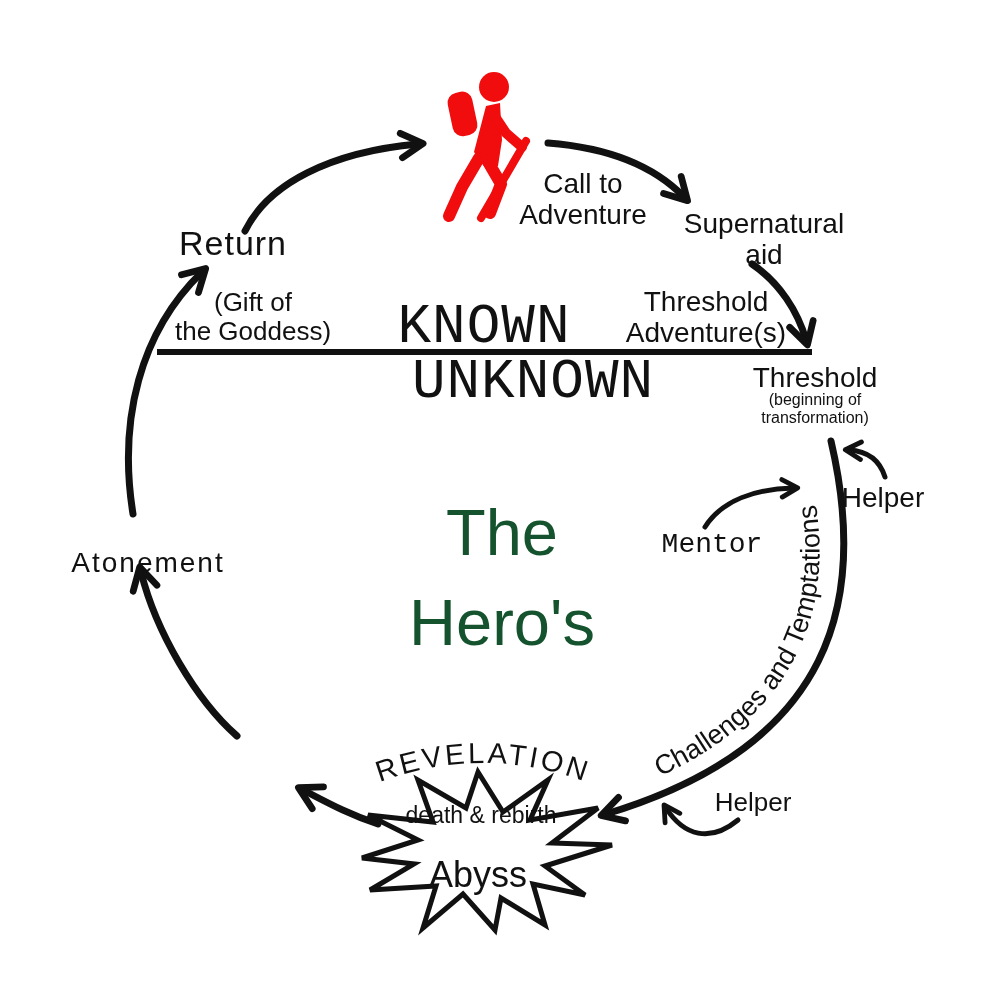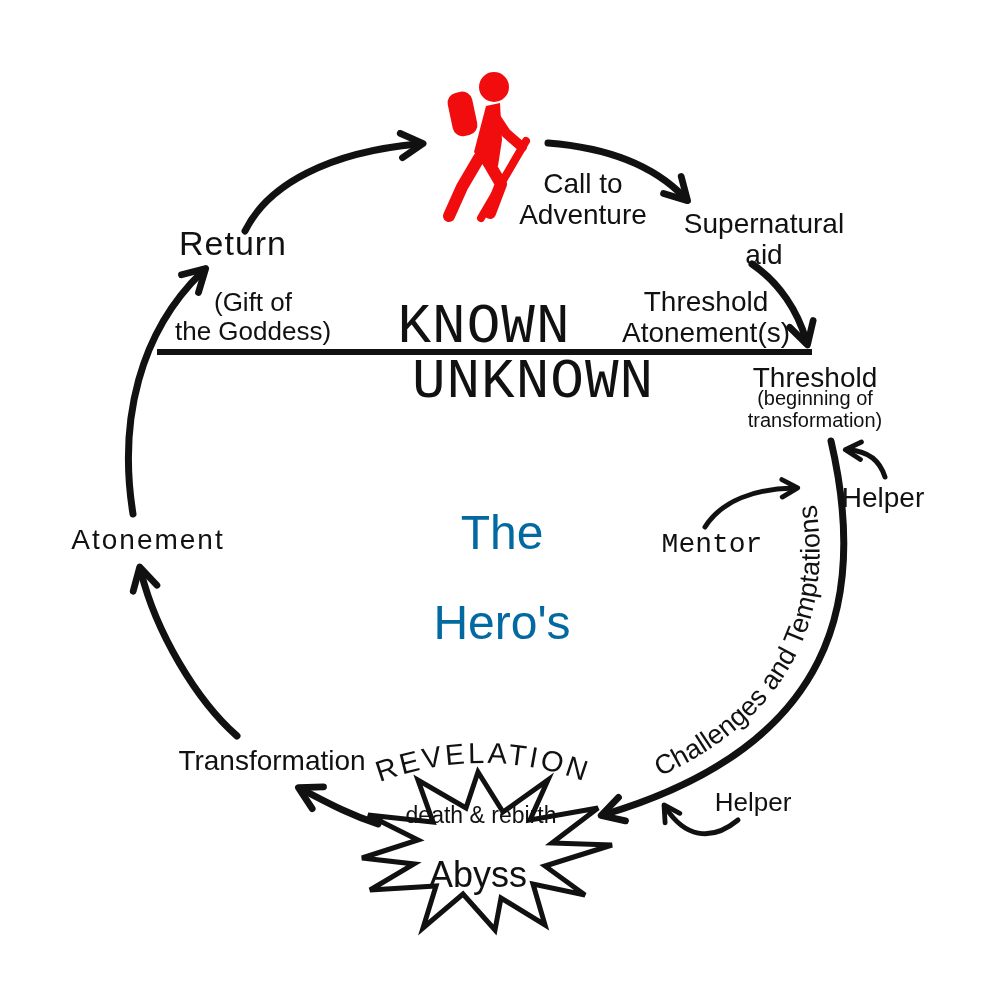--- a/index.html
+++ b/index.html
@@ -6,24 +6,24 @@
   body{width:1000px;height:1000px;position:relative;overflow:hidden;
        font-family:"Liberation Sans", sans-serif;color:#111;}
   #stage{position:absolute;left:0;top:0;width:1000px;height:1000px;}
   svg#diagram{position:absolute;left:0;top:0;}
   .label{position:absolute;transform:translate(-50%,-50%);text-align:center;
          color:#111;white-space:nowrap;line-height:1.12;}
   .lbl-xl{font-size:34px;letter-spacing:1px;}
   .lbl-lg{font-size:56px;letter-spacing:1px;font-family:Liberation Mono, monospace;}
   .lbl-md{font-size:28px;}
   .lbl-sm{font-size:26px;}
-  .lbl-xs{font-size:20px;}
-  .spaced{letter-spacing:2px;}
+  .lbl-xs{font-size:16px;}
+  .spaced{letter-spacing:2px;margin-top:23px;}
   .title{position:absolute;transform:translate(-50%,-50%);text-align:center;
-         color:#0369a1;font-size:48px;line-height:90px;font-weight:500;}
+         color:#14532d;font-size:65px;line-height:90px;font-weight:500;}
   .abyss-title{font-size:36px;}
   .abyss-sub{font-size:23px;}
   .line{display:block;}
 </style>
 </head>
 <body>
 
 <div id="stage">
 
   <svg id="diagram" width="1000" height="1000" viewBox="0 0 1000 1000">
@@ -86,36 +86,35 @@
     <span class="line">Adventure</span>
   </div>
 
   <div class="label lbl-md" style="left:732px;top:239px;margin-left:32px;">
     <span class="line">Supernatural</span>
     <span class="line">aid</span>
   </div>
 
   <div class="label lbl-md" style="left:706px;top:317px;">
     <span class="line">Threshold</span>
-    <span class="line">Atonement(s)</span>
+    <span class="line">Adventure(s)</span>
   </div>
 
   <div class="label lbl-md" style="left:815px;top:378px;">Threshold</div>
   <div class="label lbl-xs" style="left:815px;top:409px;">
     <span class="line">(beginning of</span>
     <span class="line">transformation)</span>
   </div>
 
   <div class="label lbl-md" style="left:883px;top:498px;">Helper</div>
 
   <div class="label lbl-md" style="left:712px;top:545px;font-family:Liberation Mono, monospace;">Mentor</div>
 
   <div class="label lbl-sm" style="left:753px;top:803px;">Helper</div>
 
-  <div class="label lbl-md" style="left:272px;top:761px;">Transformation</div>
 
   <div class="label lbl-md spaced" style="left:148px;top:540px;">Atonement</div>
 
   <div class="label abyss-title" style="left:478px;top:827px;margin-top:48px;">Abyss</div>
   <div class="label abyss-sub" style="left:481px;top:816px;">death &amp; rebirth</div>
 
   <div class="title" style="left:502px;top:578px;">
     <span class="line">The</span>
     <span class="line">Hero's</span>
   </div>

